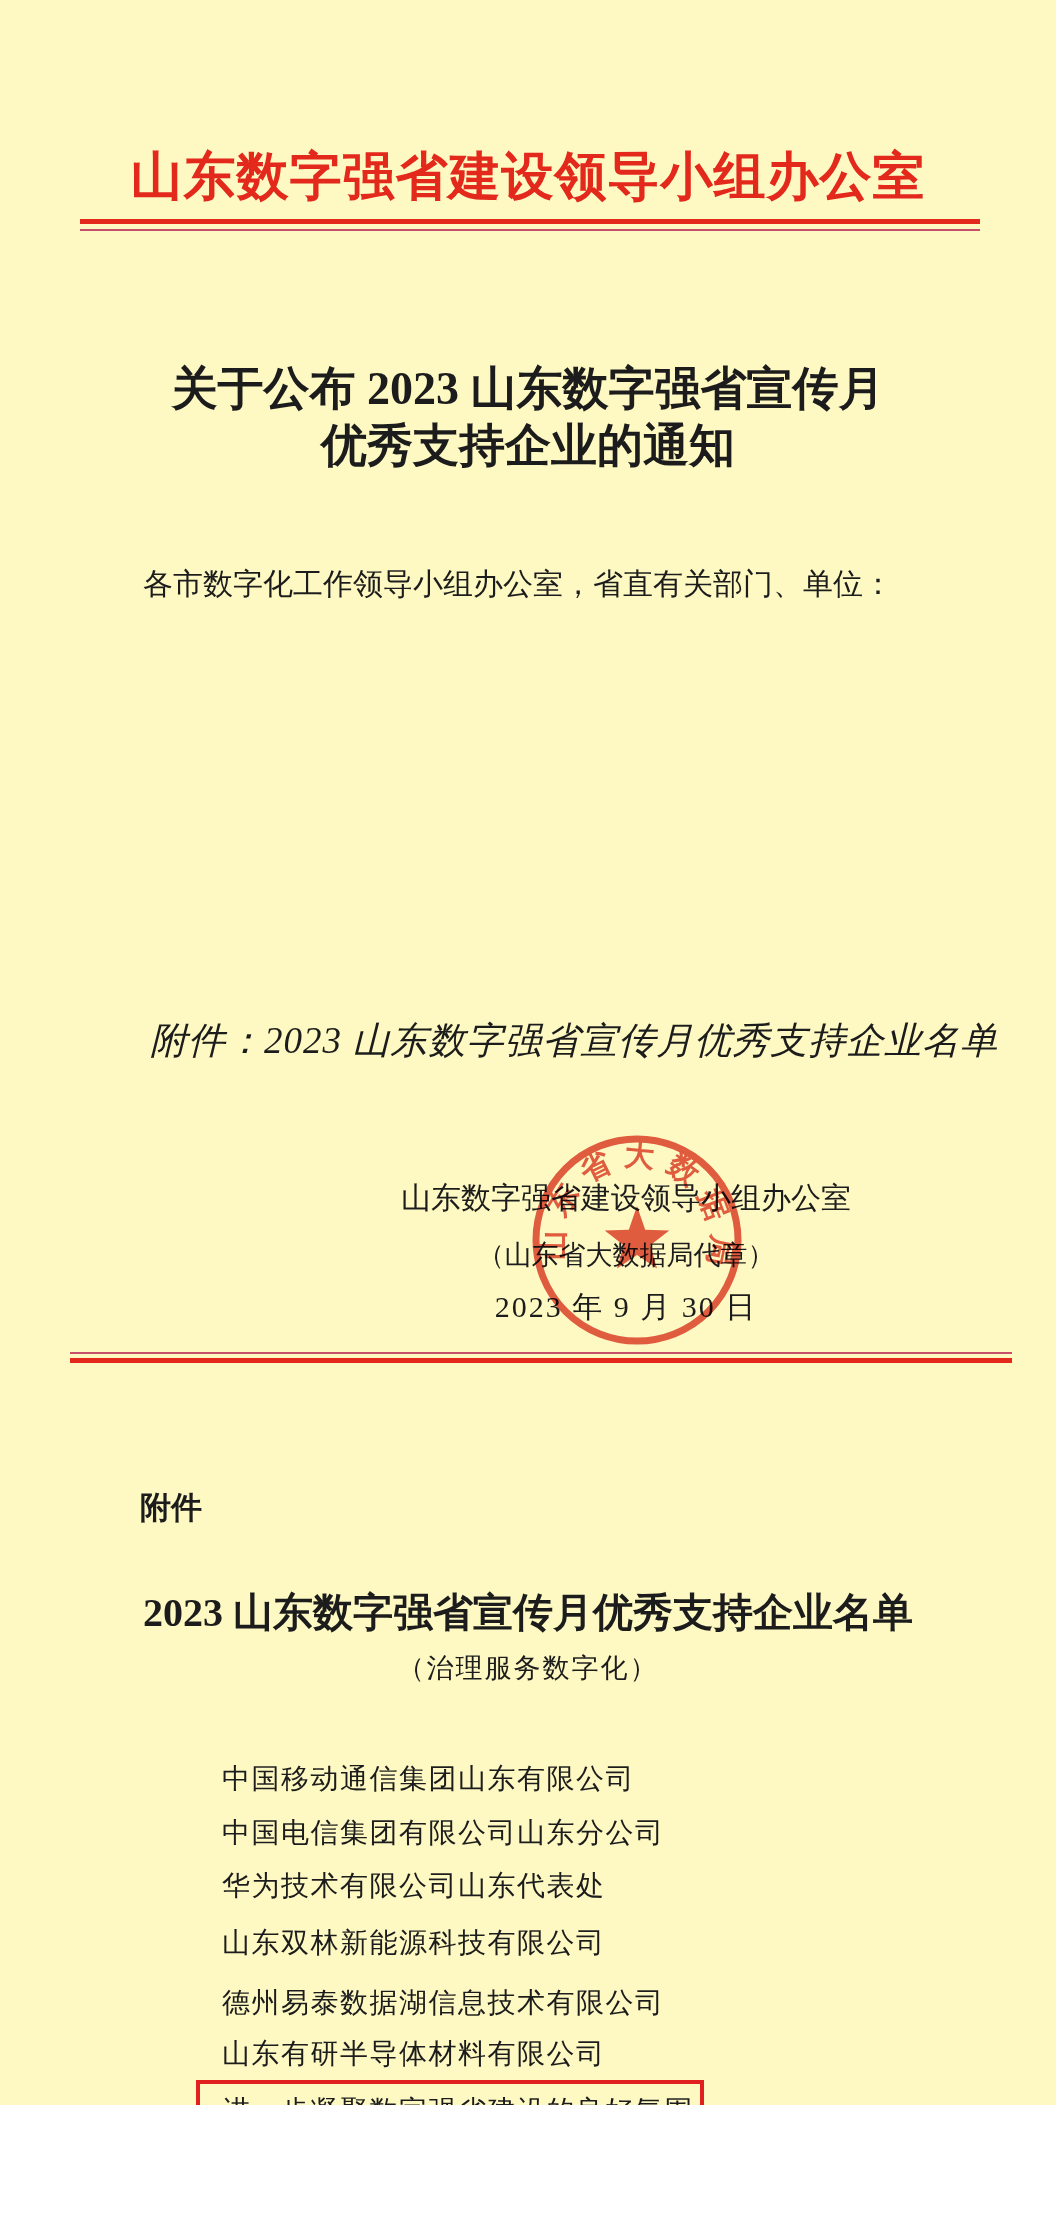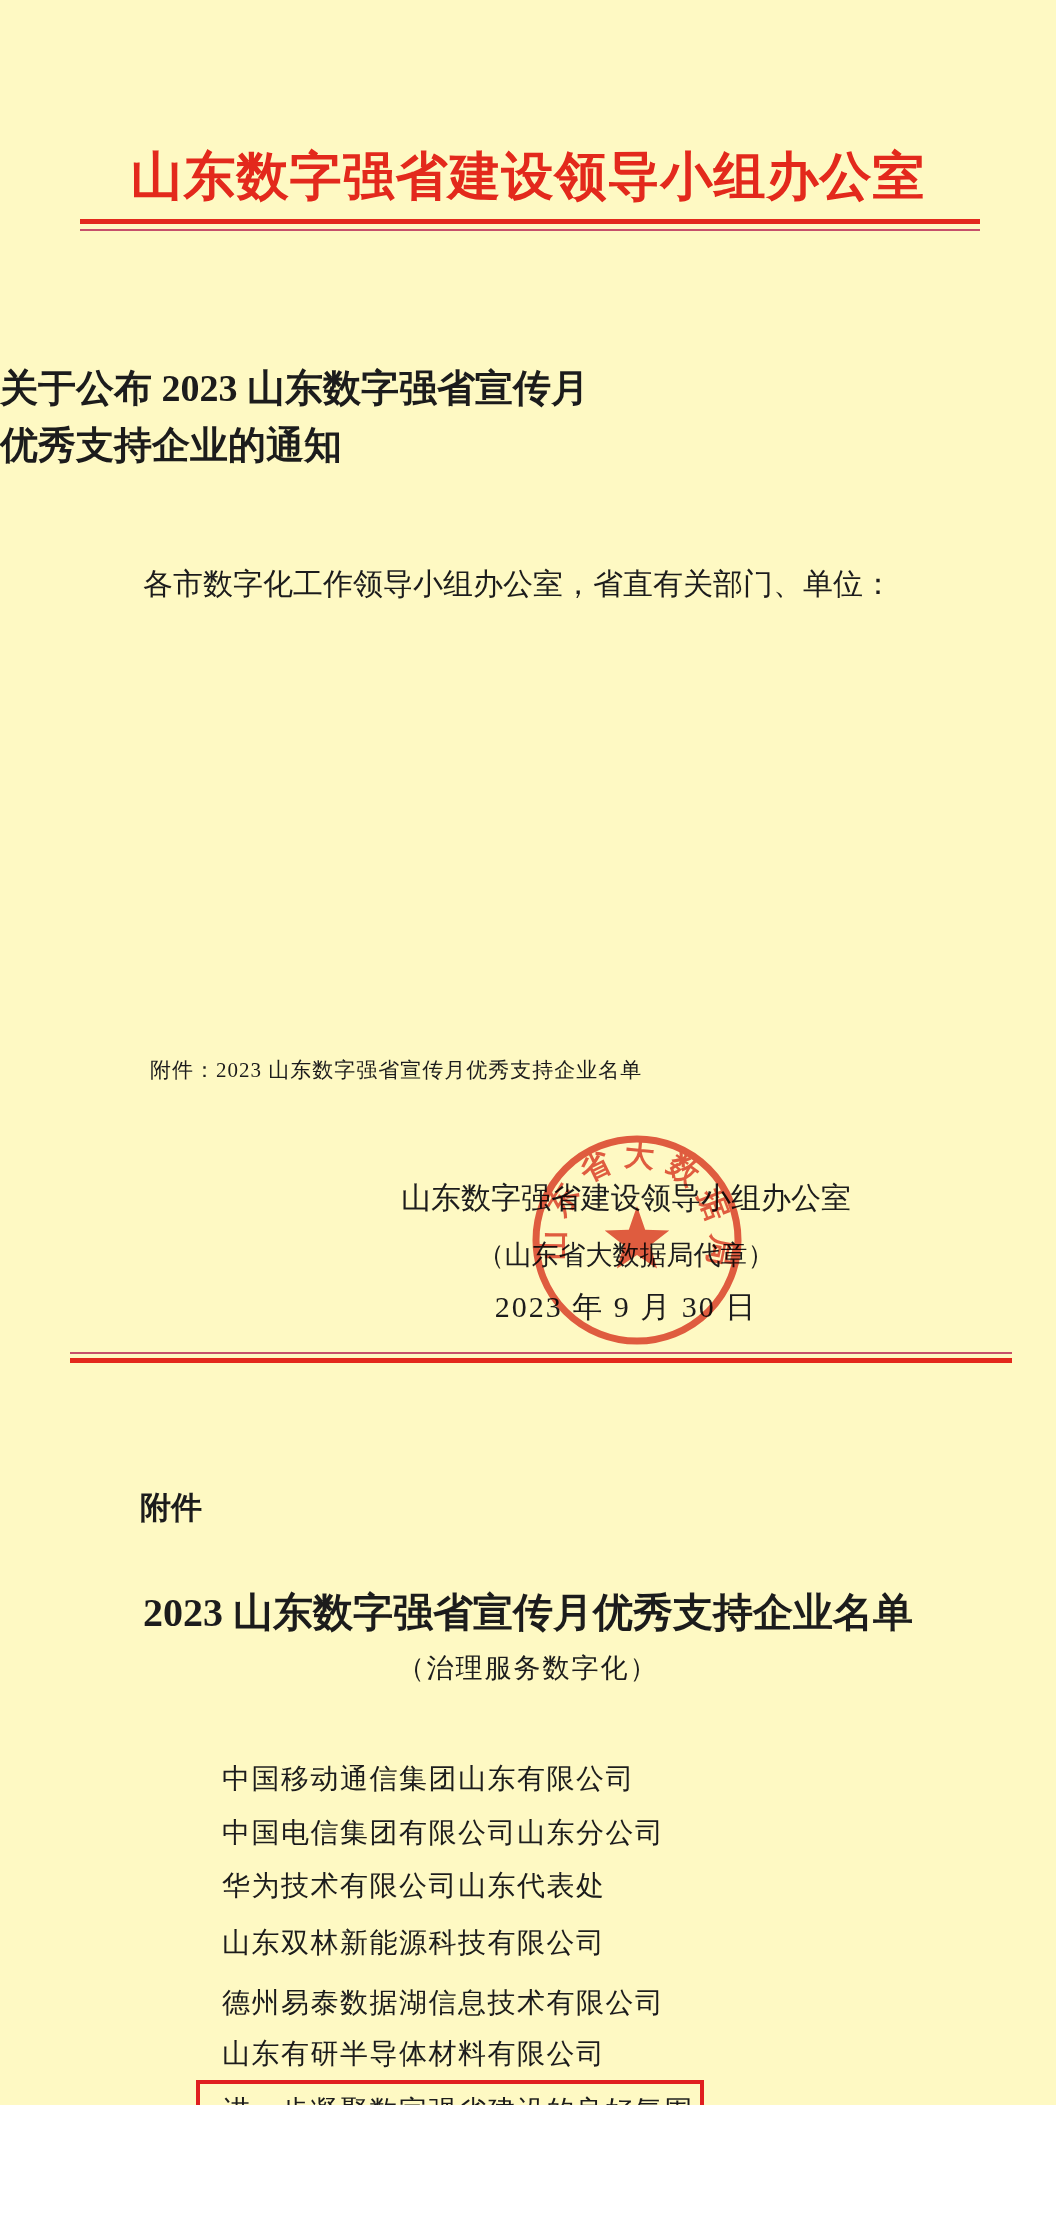--- a/index.html
+++ b/index.html
@@ -24,34 +24,34 @@
   .rule-top-thick{top:219px;left:80px;width:900px;height:5px;background:var(--rule_red);}
   .rule-top-thin {top:229px;left:80px;width:900px;height:2px;background:var(--rule_thin);}
   
   .doc-number{
     position:absolute;top:266px;right:160px;
     font-size:27px;letter-spacing:2px;white-space:nowrap;
   }
   
   .notice-title{
     position:absolute;top:360px;left:0;right:0;
-    text-align:left;font-weight:bold;
-    font-size:38px;line-height:57px;
+    text-align:center;font-weight:bold;
+    font-size:46px;line-height:57px;
   }
   
   .body-block{
     position:absolute;top:540px;left:127px;width:806px;
     font-size:30px;line-height:55px;
     text-align:justify;
   }
   .body-block .para{ text-indent:2em; margin:0; }
   .body-block .salutation{ margin:16px; }
   .attachment-ref{
-    position:absolute;top:1056px;left:150px;
-    font-size:21px;letter-spacing:1px;white-space:nowrap;
+    position:absolute;top:1016px;left:150px;
+    font-size:37px;letter-spacing:1px;white-space:nowrap;font-style:italic;
   }
   
   .signature{
     position:absolute;top:1180px;left:396px;width:460px;
     text-align:center;
   }
   .signature .sig-org{font-size:30px;line-height:36px;white-space:nowrap;}
   .signature .sig-note{font-size:27px;margin-top:21px;line-height:36px;white-space:nowrap;}
   .signature .sig-date{font-size:30px;margin-top:16px;line-height:36px;white-space:nowrap;letter-spacing:2px;}
   

